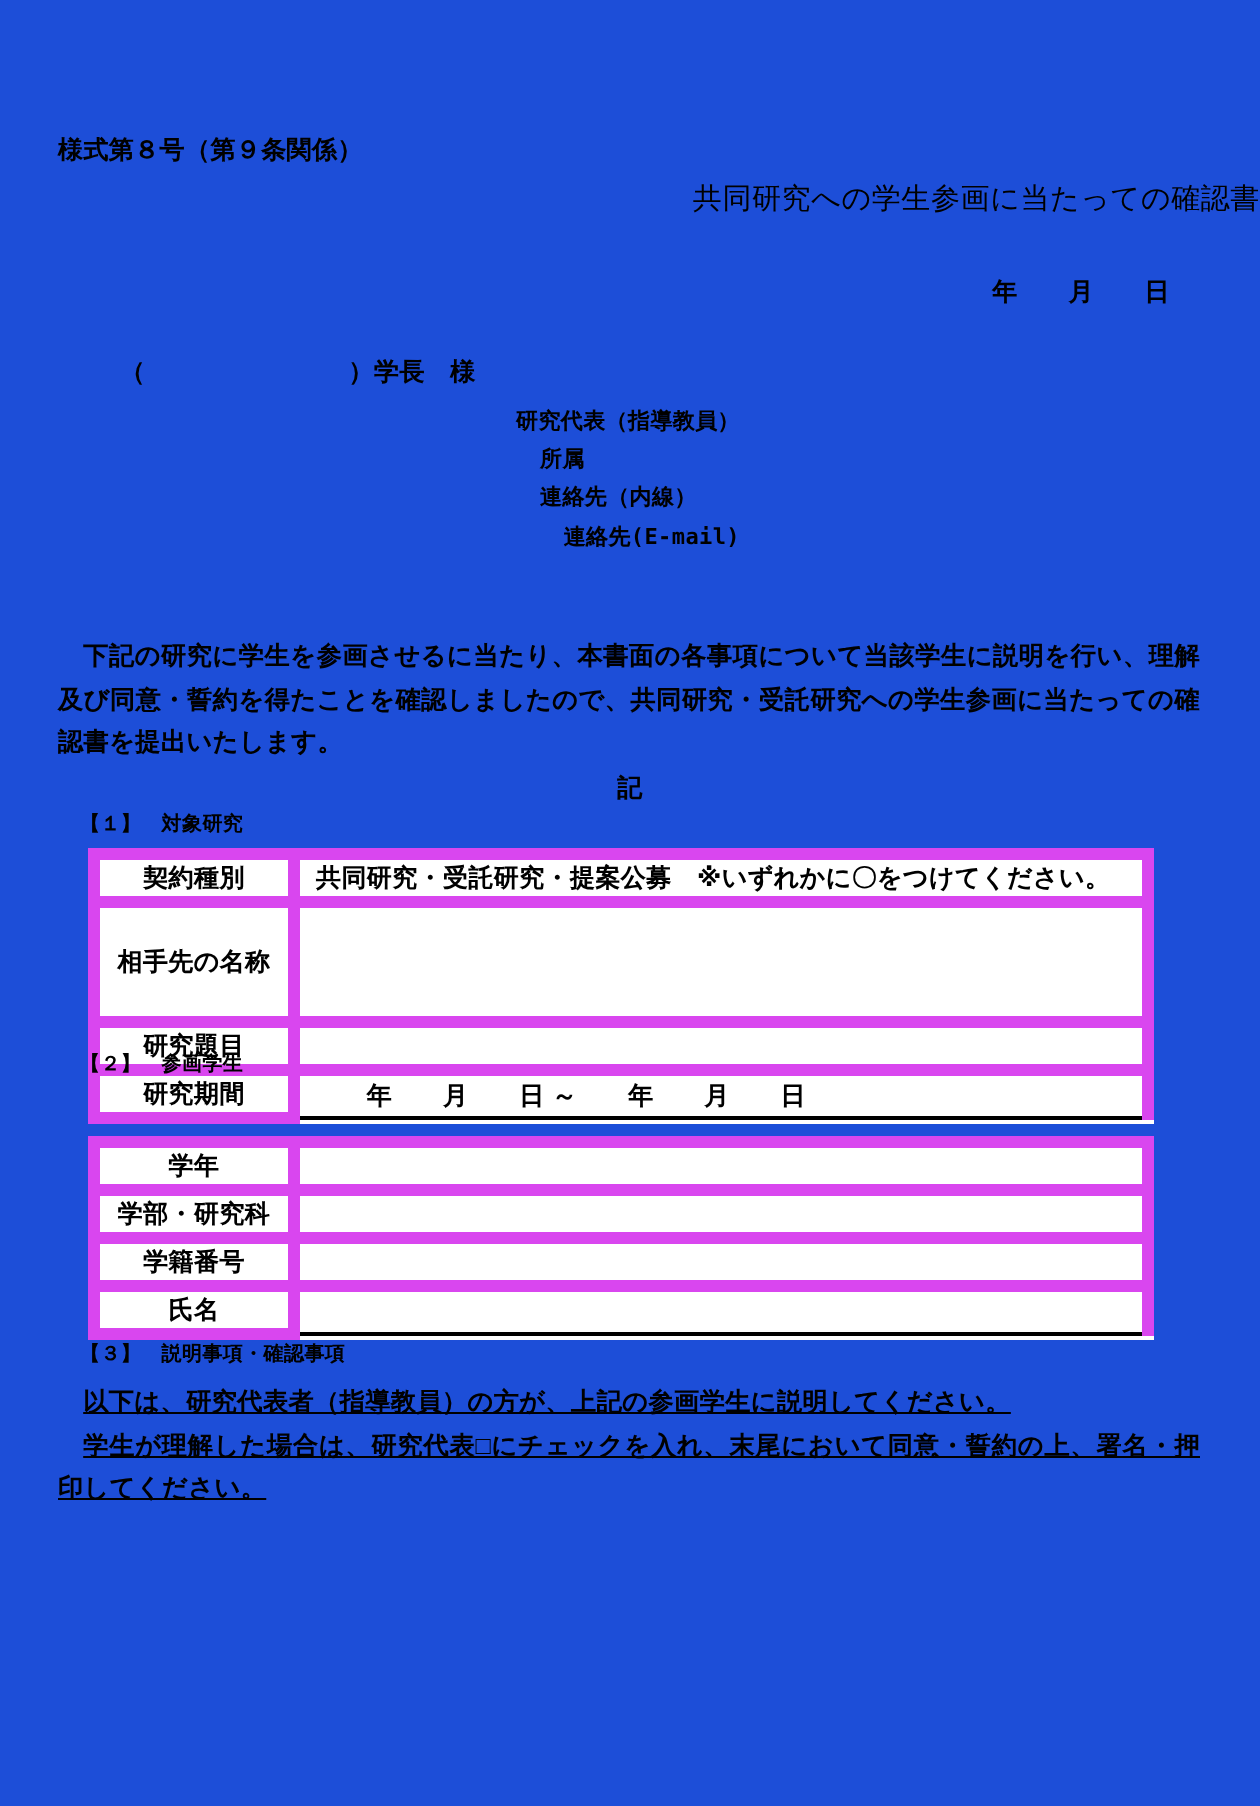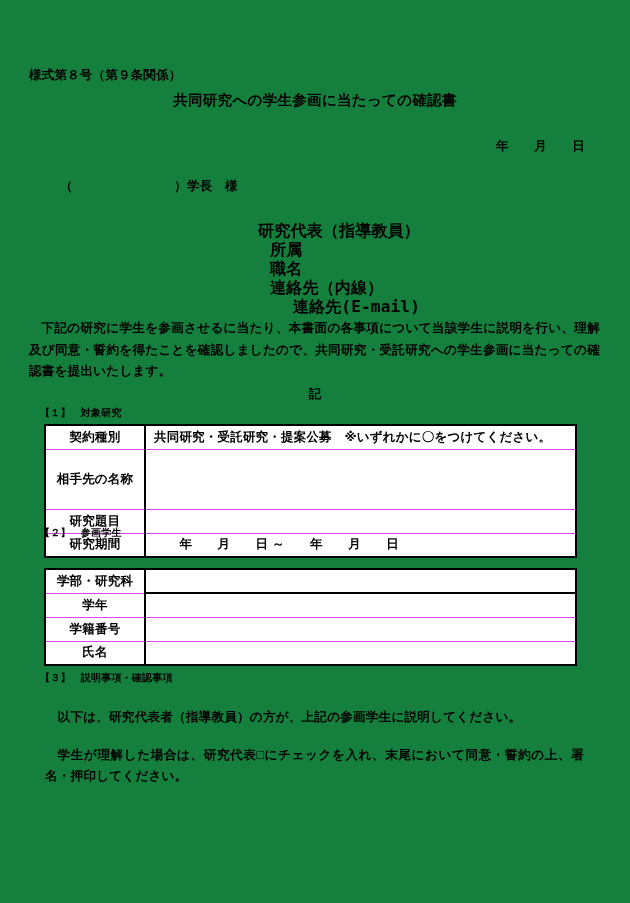--- a/index.html
+++ b/index.html
@@ -11,21 +11,21 @@
     width: 630px;
     height: 903px;
     position: relative;
     font-family: "Liberation Serif", "DejaVu Serif", serif;
     color: #000000;
     -webkit-font-smoothing: antialiased;
   }
   .page {
     position: absolute;
     inset: 0;
-    background: #15803d;
+    background: #1d4ed8;
     overflow: hidden;
   }
 
   
   .jp {
     font-family: "Liberation Sans", "DejaVu Sans", sans-serif;
     font-weight: 700;
     letter-spacing: 0.2px;
   }
   .mono {
@@ -40,23 +40,23 @@
     top: 69px;
     font-size: 12.5px;
     line-height: 1;
     white-space: nowrap;
   }
   .doc-title {
     position: absolute;
     left: 0;
     right: 0;
     top: 93px;
-    text-align: center;
+    text-align: right;
     font-size: 14.5px;
-    font-weight: 700;
+    font-weight: 400;
     line-height: 1;
     letter-spacing: 0.3px;
     white-space: nowrap;
   }
   .date-line {
     position: absolute;
     right: 45px;
     top: 140px;
     font-size: 12.5px;
     line-height: 1;
@@ -71,22 +71,22 @@
     top: 180px;
     font-size: 12.5px;
     line-height: 1;
     white-space: pre;
   }
 
   
   .rep-block {
     position: absolute;
     left: 258px;
-    top: 221px;
-    font-size: 16px;
+    top: 202px;
+    font-size: 11px;
     line-height: 19px;
   }
   .rep-block .rep-head {
     white-space: nowrap;
   }
   .rep-block .rep-item {
     padding-left: 12px;
     white-space: nowrap;
   }
 
@@ -129,21 +129,21 @@
   .tbl {
     position: absolute;
     left: 44px;
     width: 533px;
     border-collapse: collapse;
     table-layout: fixed;
     background: #ffffff;
     box-sizing: border-box;
   }
   .tbl td {
-    border: 1px solid #d946ef;
+    border: 6px solid #d946ef;
     padding: 0;
     font-size: 12.5px;
     vertical-align: middle;
     box-sizing: border-box;
   }
   .tbl .lbl {
     width: 100px;
     text-align: center;
     white-space: nowrap;
   }
@@ -170,42 +170,42 @@
   
   .sec3-body {
     position: absolute;
     left: 29px;
     right: 30px;
     top: 691px;
     font-size: 12.6px;
     line-height: 21.5px;
   }
   .sec3-body p {
-    margin: 16px;
+    margin: 0;
     text-indent: 1em;
     text-align: justify;
+    text-decoration: underline;
   }
 </style>
 </head>
 <body>
 
 <div class="page">
 
   <div class="form-no jp">様式第８号（第９条関係）</div>
 
   <div class="doc-title jp">共同研究への学生参画に当たっての確認書</div>
 
   <div class="date-line jp">年　　月　　日</div>
 
   <div class="recipient jp">（　　　　　　　　）学長　様</div>
 
   <div class="rep-block jp">
     <div class="rep-head">研究代表（指導教員）</div>
     <div class="rep-item">所属</div>
-    <div class="rep-item">職名</div>
     <div class="rep-item">連絡先（内線）</div>
     <div class="rep-item mono">連絡先(E-mail)</div>
   </div>
 
   <div class="body-para jp">下記の研究に学生を参画させるに当たり、本書面の各事項について当該学生に説明を行い、理解及び同意・誓約を得たことを確認しましたので、共同研究・受託研究への学生参画に当たっての確認書を提出いたします。</div>
 
   <div class="ki jp">記</div>
 
   <div class="sec-head jp sec-head-1">【１】　対象研究</div>
 
@@ -228,25 +228,25 @@
         <td class="val jp">　　年　　月　　日 ～　　年　　月　　日</td>
       </tr>
     </tbody>
   </table>
 
   <div class="sec-head jp sec-head-2">【２】　参画学生</div>
 
   <table class="tbl tbl-2">
     <tbody>
       <tr class="r-h24">
+        <td class="lbl jp">学年</td>
+        <td class="val jp"></td>
+      </tr>
+      <tr class="r-h24">
         <td class="lbl jp">学部・研究科</td>
-        <td class="val jp"></td>
-      </tr>
-      <tr class="r-h24">
-        <td class="lbl jp">学年</td>
         <td class="val jp"></td>
       </tr>
       <tr class="r-h24">
         <td class="lbl jp">学籍番号</td>
         <td class="val jp"></td>
       </tr>
       <tr class="r-h24">
         <td class="lbl jp">氏名</td>
         <td class="val jp"></td>
       </tr>

